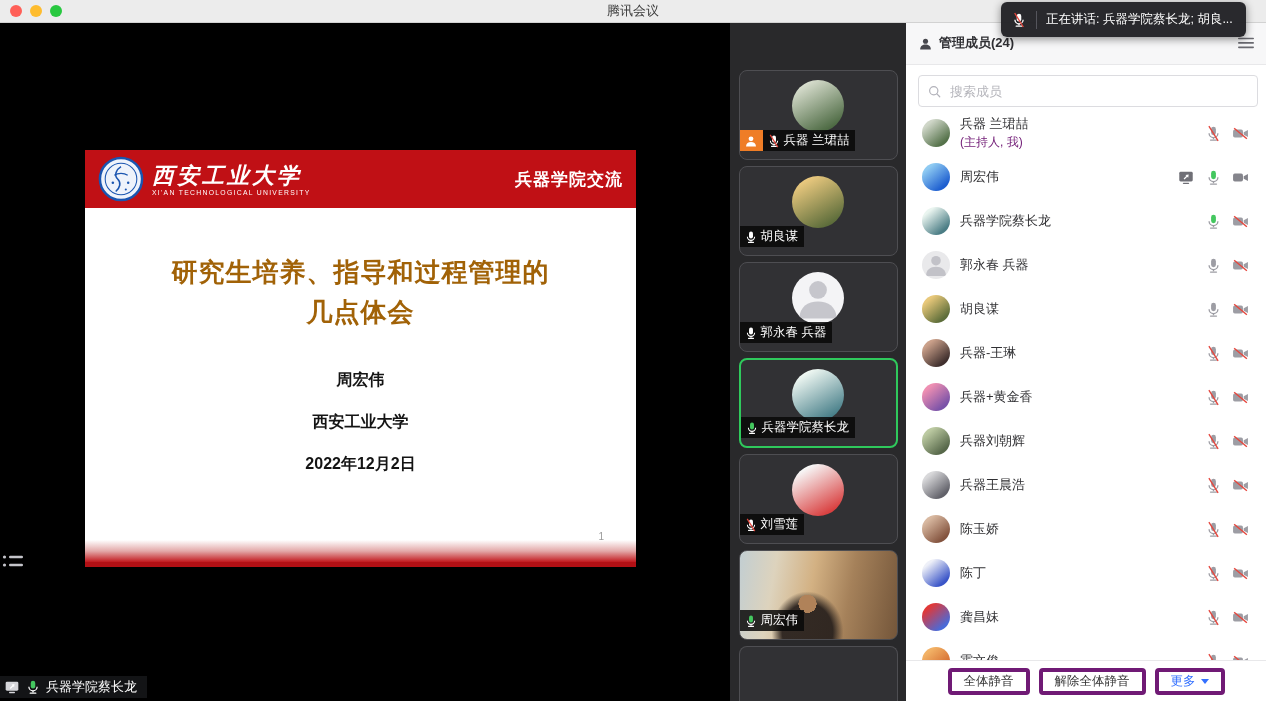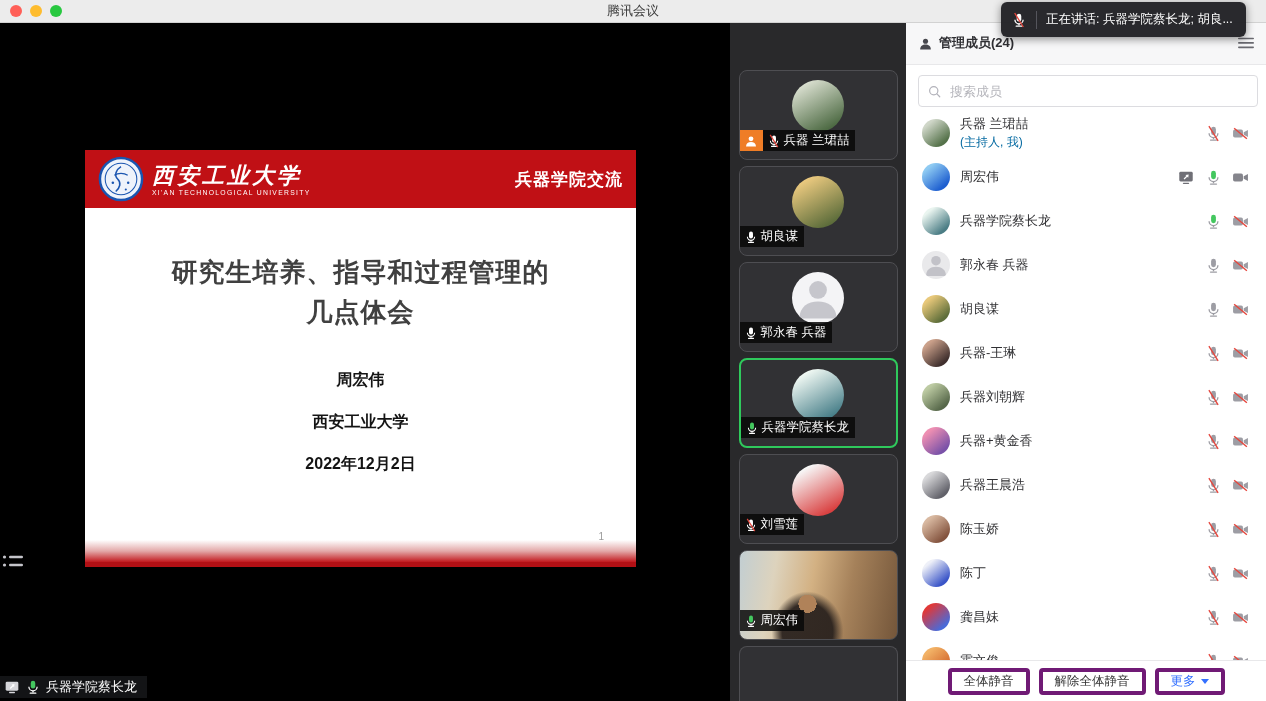--- a/index.html
+++ b/index.html
@@ -21,21 +21,21 @@
   .share-area{position:absolute;left:0;top:22px;width:730px;bottom:0;background:#000;padding-left:16px;}
   .slide{position:absolute;left:85px;top:128px;width:551px;height:417px;background:#fff;}
   .slide-header{position:absolute;top:0;left:0;right:0;height:58px;background:#c01015;
                 display:flex;align-items:center;padding:0 13px;box-sizing:border-box;}
   .logo{width:46px;height:46px;flex:0 0 auto;}
   .uni-text{margin-left:8px;}
   .uni-cn{font-family:"DejaVu Serif",serif;font-style:italic;font-weight:bold;color:#fff;
           font-size:22px;letter-spacing:3px;line-height:24px;}
   .uni-en{font-size:6.8px;color:#fff;letter-spacing:1.3px;margin-top:2px;}
   .header-right{margin-left:auto;color:#fff;font-weight:bold;font-size:17px;letter-spacing:1px;}
-  .slide-title{position:absolute;top:102px;left:0;right:0;text-align:center;color:#404040;
+  .slide-title{position:absolute;top:102px;left:0;right:0;text-align:center;color:#a16207;
                font-size:26px;font-weight:bold;line-height:40px;letter-spacing:1px;}
   .slide-line{white-space:nowrap;}
   .slide-author{position:absolute;top:220px;left:0;right:0;text-align:center;font-size:16px;
                 font-weight:bold;color:#141414;}
   .slide-affil{position:absolute;top:262px;left:0;right:0;text-align:center;font-size:16px;
                font-weight:bold;color:#141414;}
   .slide-date{position:absolute;top:304px;left:0;right:0;text-align:center;font-size:16px;
               font-weight:bold;color:#141414;}
   .page-num{position:absolute;right:32px;bottom:25px;font-size:10px;color:#9a9a9a;}
   .slide-grad{position:absolute;left:0;right:0;bottom:5px;height:22px;
@@ -84,21 +84,21 @@
   .search-icon{width:15px;height:15px;display:inline-flex;}
   .search-wrap input{border:none;outline:none;flex:1;font-size:13px;color:#b91c1c;background:transparent;
                      font-family:inherit;}
   .search-wrap input::placeholder{color:#b4b4ba;}
   .plist{flex:1 1 auto;overflow:hidden;}
   .prow{height:44px;display:flex;align-items:center;padding:0 16px;box-sizing:border-box;}
   .pavatar{width:28px;height:28px;border-radius:50%;flex:0 0 auto;overflow:hidden;}
   .pavatar.default{background:#e9e9eb;}
   .pinfo{margin-left:10px;flex:1 1 auto;min-width:0;}
   .pname{font-size:13px;color:#303033;white-space:nowrap;overflow:hidden;text-overflow:ellipsis;}
-  .psub{font-size:12px;color:#0369a1;margin-top:1px;}
+  .psub{font-size:12px;color:#701a75;margin-top:1px;}
   .picons{display:flex;align-items:center;gap:9px;flex:0 0 auto;}
   .picon{width:17px;height:17px;display:inline-flex;}
   .picon.cam{width:19px;}
   .picon.share{width:20px;}
   .panel-footer{flex:0 0 auto;height:40px;border-top:1px solid #e8e8ea;display:flex;
                 align-items:center;justify-content:center;gap:9px;background:#fff;}
   .fbtn{height:27px;padding:0 12px;border:4px solid #701a75;border-radius:4px;background:#fff;
         font-size:12.5px;color:#333;display:flex;align-items:center;white-space:nowrap;
         font-family:inherit;cursor:default;}
   .fbtn.more{color:#3370ff;gap:5px;}
@@ -473,47 +473,47 @@
             <span class="picon cam">
               <svg viewBox="0 0 24 24">
                 <rect x="1.5" y="6.5" width="14" height="11" rx="2.5" fill="#9d9da4"></rect>
                 <path d="M16.5 10.2 L22.5 7v10l-6-3.2z" fill="#9d9da4"></path>
                 <line x1="3" y1="4.5" x2="21" y2="19.5" stroke="#e5463d" stroke-width="2"></line>
               </svg>
             </span>
           </div>
         </div>
         <div class="prow">
+          <div class="pavatar" style="background: linear-gradient(140deg, rgb(238, 143, 178) 20%, rgb(122, 82, 168) 80%);"></div>
+          <div class="pinfo">
+            <div class="pname">兵器+黄金香</div>
+          </div>
+          <div class="picons">
+            <span class="picon">
+              <svg viewBox="0 0 24 24">
+                <rect x="8.6" y="2.6" width="6.8" height="11.8" rx="3.4" fill="#9d9da4"></rect>
+                <path d="M5.8 11.6a6.2 6.2 0 0 0 12.4 0" fill="none" stroke="#9d9da4" stroke-width="1.9"></path>
+                <line x1="12" y1="17.8" x2="12" y2="20.2" stroke="#9d9da4" stroke-width="1.9"></line>
+                <line x1="7.8" y1="21.3" x2="16.2" y2="21.3" stroke="#9d9da4" stroke-width="1.9" stroke-linecap="round"></line>
+                <line x1="5.5" y1="1.5" x2="18.5" y2="22.5" stroke="#e5463d" stroke-width="2"></line>
+              </svg>
+            </span>
+            <span class="picon cam">
+              <svg viewBox="0 0 24 24">
+                <rect x="1.5" y="6.5" width="14" height="11" rx="2.5" fill="#9d9da4"></rect>
+                <path d="M16.5 10.2 L22.5 7v10l-6-3.2z" fill="#9d9da4"></path>
+                <line x1="3" y1="4.5" x2="21" y2="19.5" stroke="#e5463d" stroke-width="2"></line>
+              </svg>
+            </span>
+          </div>
+        </div>
+        <div class="prow">
           <div class="pavatar" style="background: linear-gradient(140deg, rgb(188, 202, 162) 20%, rgb(87, 104, 74) 80%);"></div>
           <div class="pinfo">
             <div class="pname">兵器刘朝辉</div>
-          </div>
-          <div class="picons">
-            <span class="picon">
-              <svg viewBox="0 0 24 24">
-                <rect x="8.6" y="2.6" width="6.8" height="11.8" rx="3.4" fill="#9d9da4"></rect>
-                <path d="M5.8 11.6a6.2 6.2 0 0 0 12.4 0" fill="none" stroke="#9d9da4" stroke-width="1.9"></path>
-                <line x1="12" y1="17.8" x2="12" y2="20.2" stroke="#9d9da4" stroke-width="1.9"></line>
-                <line x1="7.8" y1="21.3" x2="16.2" y2="21.3" stroke="#9d9da4" stroke-width="1.9" stroke-linecap="round"></line>
-                <line x1="5.5" y1="1.5" x2="18.5" y2="22.5" stroke="#e5463d" stroke-width="2"></line>
-              </svg>
-            </span>
-            <span class="picon cam">
-              <svg viewBox="0 0 24 24">
-                <rect x="1.5" y="6.5" width="14" height="11" rx="2.5" fill="#9d9da4"></rect>
-                <path d="M16.5 10.2 L22.5 7v10l-6-3.2z" fill="#9d9da4"></path>
-                <line x1="3" y1="4.5" x2="21" y2="19.5" stroke="#e5463d" stroke-width="2"></line>
-              </svg>
-            </span>
-          </div>
-        </div>
-        <div class="prow">
-          <div class="pavatar" style="background: linear-gradient(140deg, rgb(238, 143, 178) 20%, rgb(122, 82, 168) 80%);"></div>
-          <div class="pinfo">
-            <div class="pname">兵器+黄金香</div>
           </div>
           <div class="picons">
             <span class="picon">
               <svg viewBox="0 0 24 24">
                 <rect x="8.6" y="2.6" width="6.8" height="11.8" rx="3.4" fill="#9d9da4"></rect>
                 <path d="M5.8 11.6a6.2 6.2 0 0 0 12.4 0" fill="none" stroke="#9d9da4" stroke-width="1.9"></path>
                 <line x1="12" y1="17.8" x2="12" y2="20.2" stroke="#9d9da4" stroke-width="1.9"></line>
                 <line x1="7.8" y1="21.3" x2="16.2" y2="21.3" stroke="#9d9da4" stroke-width="1.9" stroke-linecap="round"></line>
                 <line x1="5.5" y1="1.5" x2="18.5" y2="22.5" stroke="#e5463d" stroke-width="2"></line>
               </svg>

